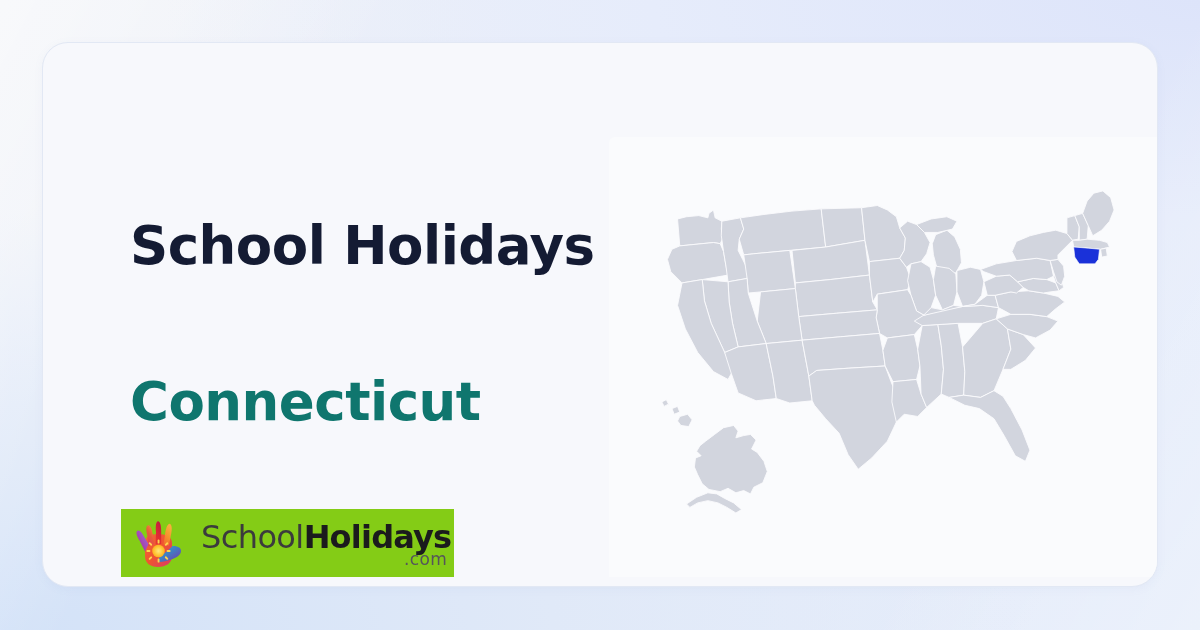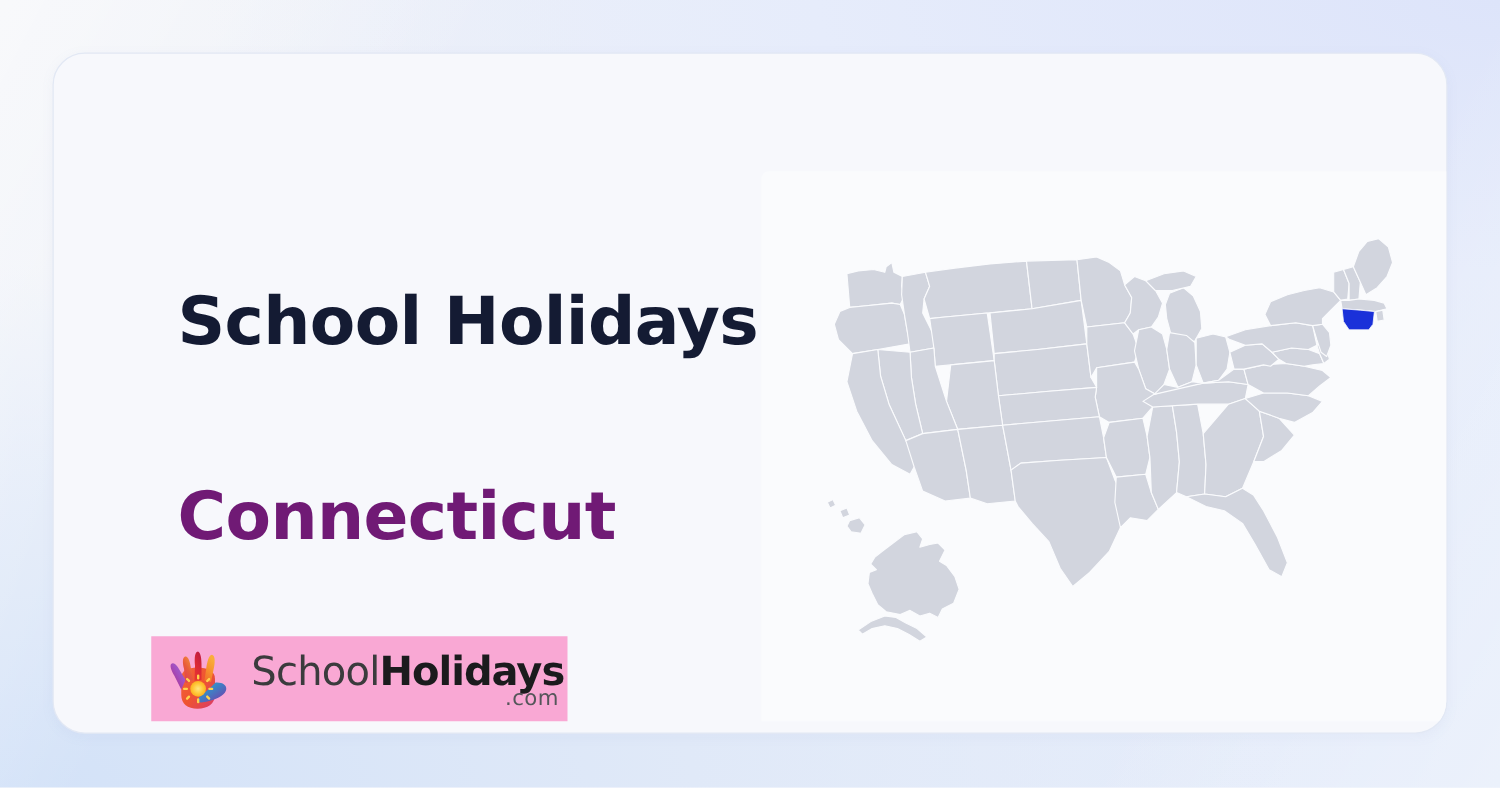--- a/index.html
+++ b/index.html
@@ -52,42 +52,42 @@
   }
 
   
   .text-col {
     position: absolute;
     left: 83px;
     top: 160px;
     width: 460px;
   }
   .headline {
-    margin: 16px;
+    margin: 4px;
     font-family: "DejaVu Sans", sans-serif;
     font-weight: 700;
     font-size: 53px;
     line-height: 78px;
     letter-spacing: -0.5px;
     color: #141b33;
     white-space: nowrap;
   }
   .headline .line-state {
-    color: #701a75;
+    color: #0f766e;
     text-align: center;
   }
 
   
   .logo-box {
     position: absolute;
     left: 78px;
     top: 466px;
     width: 333px;
     height: 68px;
-    background: #f9a8d4;
+    background: #84cc16;
     display: flex;
     align-items: center;
     box-sizing: border-box;
     padding-left: 8px;
   }
   .logo-hand {
     width: 60px;
     height: 56px;
     flex: 0 0 60px;
     display: block;

